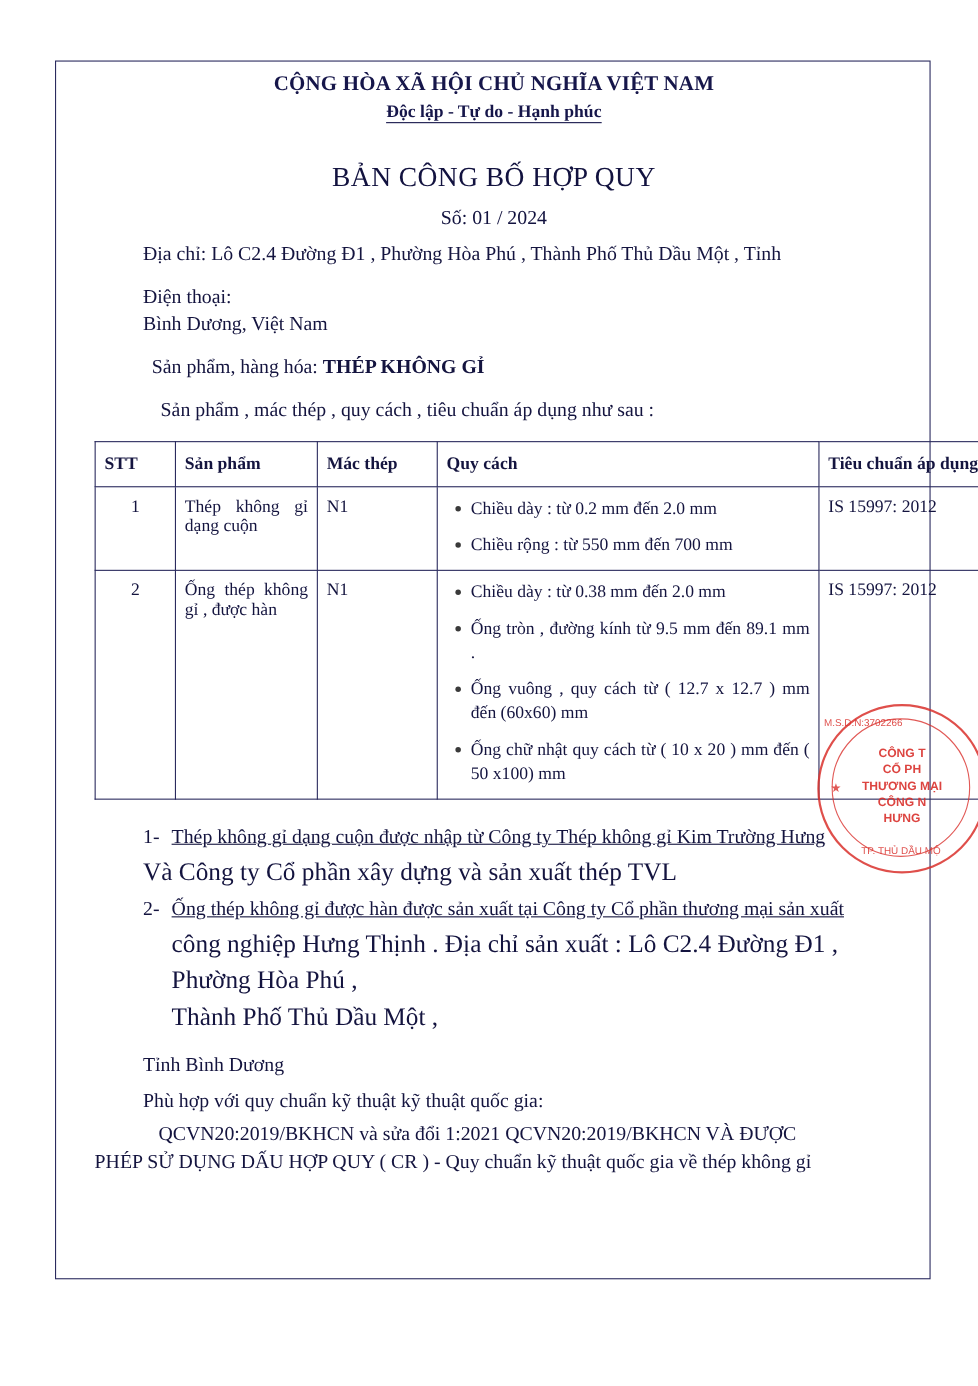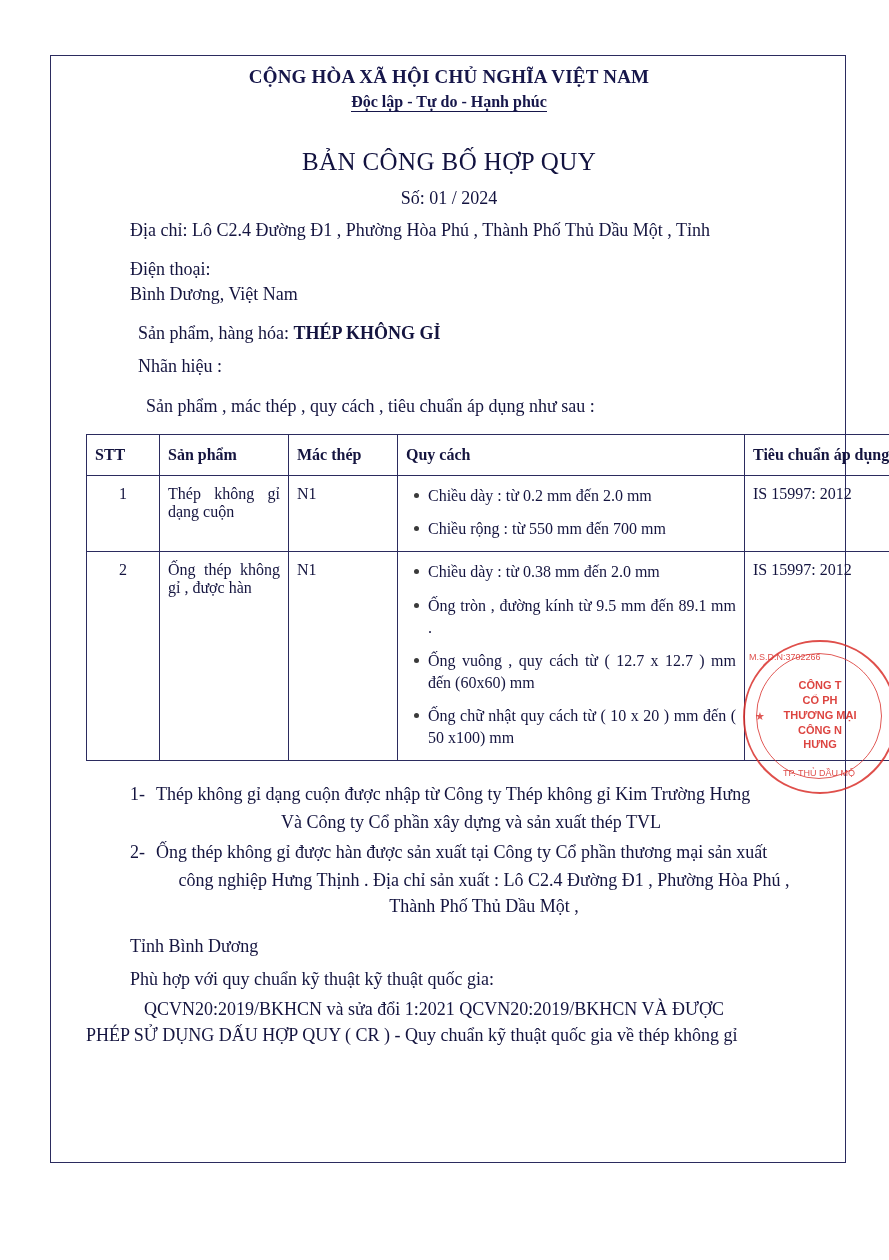--- a/index.html
+++ b/index.html
@@ -144,27 +144,26 @@
   .notes { margin-top: 20px; }
   .note-row {
     display: flex;
     font-size: 18px;
     line-height: 1.45;
     color: #14143f;
     padding-left: 44px;
     margin-bottom: 2px;
   }
   .note-num { width: 26px; flex: 0 0 26px; }
-  .note-text { flex: 1; }
+  .note-text { flex: 1; text-decoration: underline; }
   .note-cont {
-    font-size: 18px;
+    font-size: 23px;
     line-height: 1.45;
     color: #14143f;
     padding-left: 44px;
-    text-align: center;
   }
   .note-cont.deeper { padding-left: 70px; }
 
   .footer-block { margin-top: 14px; }
   .footer-line {
     font-size: 18px;
     line-height: 1.45;
     color: #14143f;
   }
   .footer-line.pl { padding-left: 44px; }
@@ -246,21 +245,20 @@
     <div class="hdr-line2"><span>Độc lập - Tự do - Hạnh phúc</span></div>
 
     <div class="title">BẢN CÔNG BỐ HỢP QUY</div>
     <div class="subtitle">Số: 01 / 2024</div>
 
     <div class="para indent" style="margin-top:9px;">Địa chỉ: Lô C2.4 Đường Đ1 , Phường Hòa Phú , Thành Phố Thủ Dầu Một , Tỉnh</div>
     <div class="para indent">Điện thoại:</div>
     <div class="para indent" style="margin-top:0;">Bình Dương, Việt Nam</div>
 
     <div class="para indent2"><span>Sản phẩm, hàng hóa: </span><span class="strong-inline">THÉP KHÔNG GỈ</span></div>
-    <div class="para indent2" style="margin-top:8px;">Nhãn hiệu :</div>
     <div class="para indent3" style="margin-top:14px;">Sản phẩm , mác thép , quy cách , tiêu chuẩn áp dụng như sau :</div>
 
     <table class="spec">
       <thead>
         <tr>
           <th class="col-stt">STT</th>
           <th class="col-prod">Sản phẩm</th>
           <th class="col-mac">Mác thép</th>
           <th class="col-quy">Quy cách</th>
           <th class="col-tc">Tiêu chuẩn áp dụng</th>

